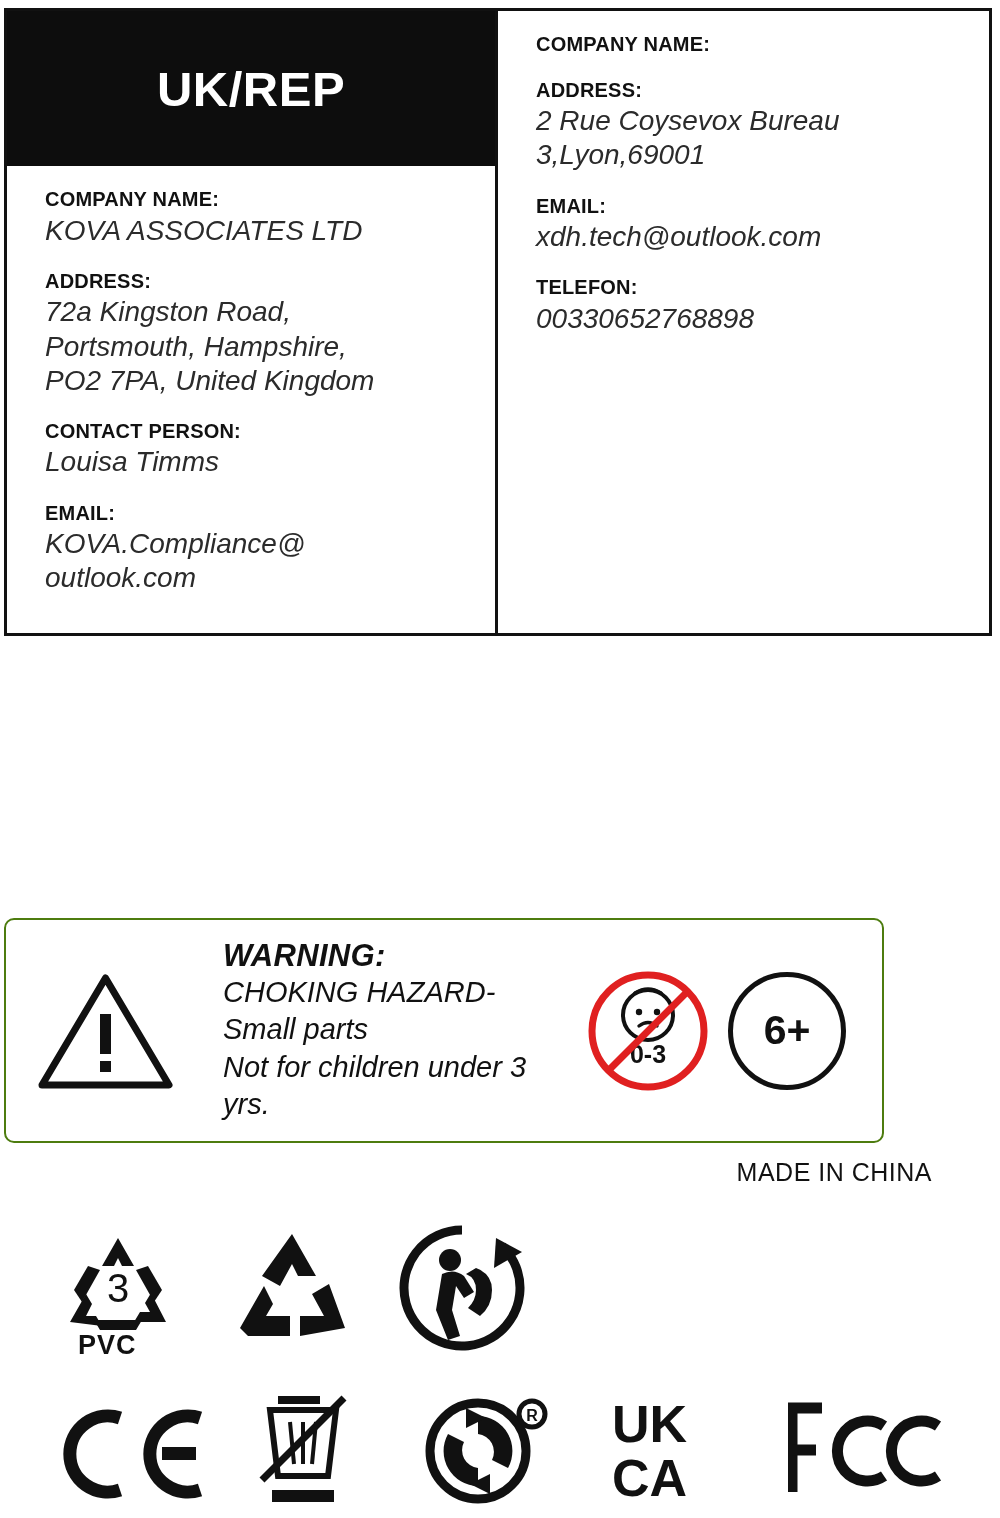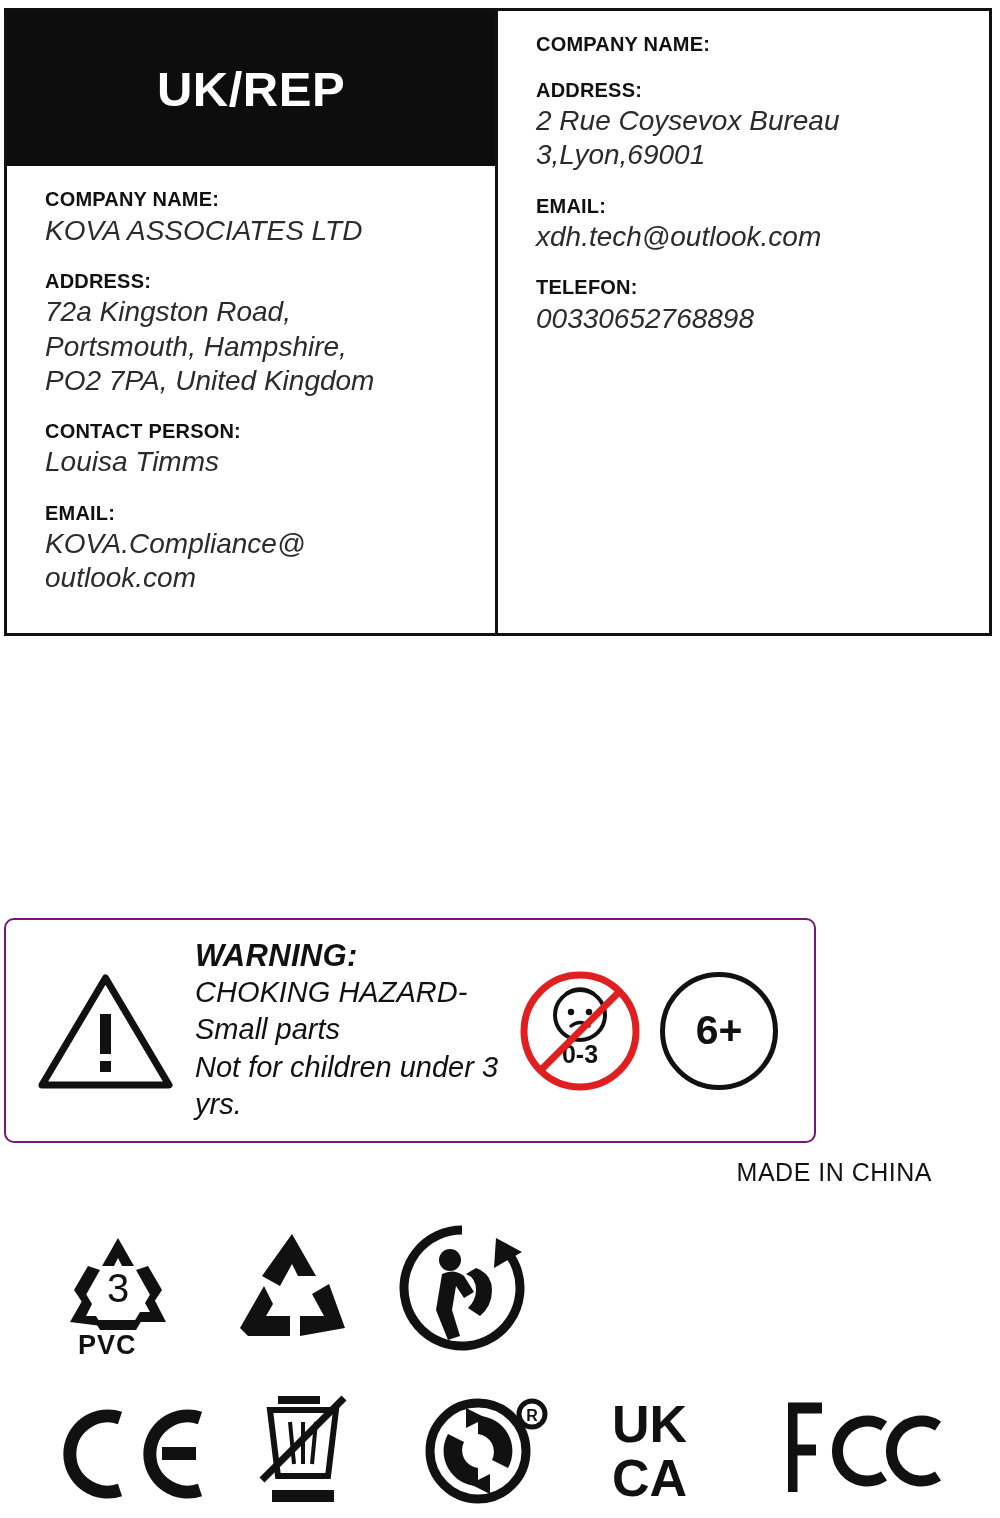--- a/index.html
+++ b/index.html
@@ -67,28 +67,29 @@
     color: #2b2b2b;
     margin-top: 2px;
     white-space: pre-line;
   }
 
   
   .warning-box {
     position: absolute;
     left: 4px;
     top: 918px;
-    width: 812px;
+    width: 880px;
     height: 225px;
-    border: 2px solid #701a75;
+    border: 2px solid #4d7c0f;
     border-radius: 10px;
     box-sizing: border-box;
     display: flex;
     align-items: center;
     padding: 0 22px;
+    gap: 28px;
   }
   .warn-triangle {
     width: 135px;
     height: 118px;
     flex: 0 0 auto;
     margin-left: 10px;
     margin-right: 22px;
   }
   .warn-text {
     flex: 1 1 auto;

